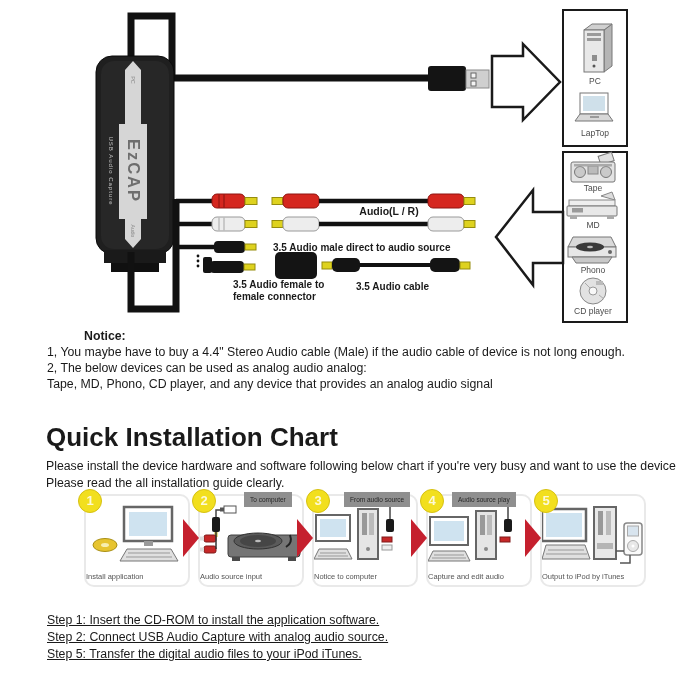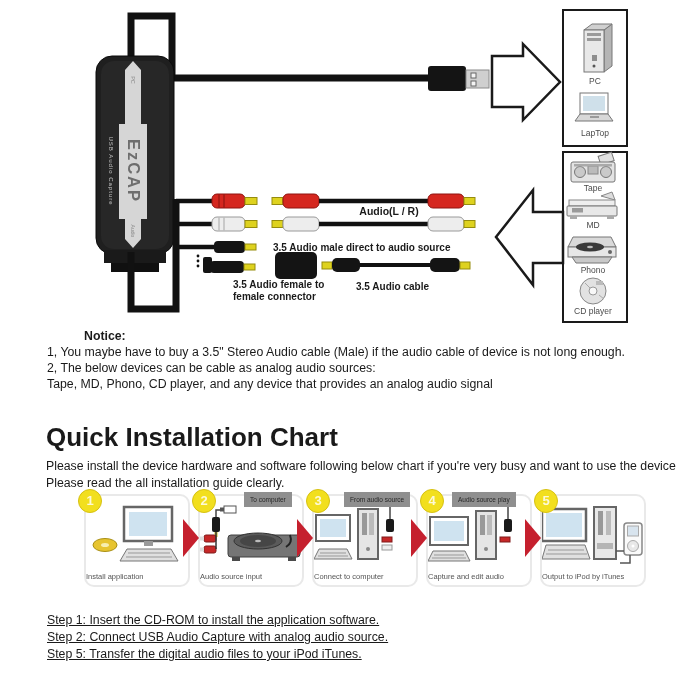--- a/index.html
+++ b/index.html
@@ -183,22 +183,22 @@
 
   <text x="389" y="215" text-anchor="middle" font-size="10.5" font-weight="bold" fill="#1a1a1a">Audio(L / R)</text>
   <text x="273" y="251" font-size="10" font-weight="bold" fill="#1a1a1a">3.5 Audio male direct to audio source</text>
   <text x="233" y="288" font-size="10" font-weight="bold" fill="#1a1a1a">3.5 Audio female to</text>
   <text x="233" y="300" font-size="10" font-weight="bold" fill="#1a1a1a">female connector</text>
   <text x="356" y="290" font-size="10" font-weight="bold" fill="#1a1a1a">3.5 Audio cable</text>
 </svg>
 
 <div class="notice">
   <div class="t">Notice:</div>
-  <div>1, You maybe have to buy a 3.5" Stereo Audio cable (Male) if the audio cable of device is not long enough.</div>
-  <div>2, The below devices can be cable as analog audio sources:</div>
+  <div>1, You maybe have to buy a 4.4" Stereo Audio cable (Male) if the audio cable of device is not long enough.</div>
+  <div>2, The below devices can be used as analog audio analog:</div>
   <div>Tape, MD, Phono, CD player, and any device that provides an analog audio signal</div>
 </div>
 
 <div class="qic">
   <h1>Quick Installation Chart</h1>
   <div class="l">Please install the device hardware and software following below chart if you're very busy and want to use the device</div>
   <div class="l">Please read the all installation guide clearly.</div>
 </div>
 
 <div class="flow">
@@ -254,21 +254,21 @@
       <path d="M6,48 h26 M4,51 h30" stroke="#999"></path>
       <rect x="44" y="4" width="20" height="50" fill="#e5e5e5" stroke="#666" stroke-width="2"></rect>
       <rect x="48" y="8" width="5" height="22" fill="#999"></rect>
       <rect x="55" y="8" width="5" height="22" fill="#bbb"></rect>
       <circle cx="54" cy="44" r="2" fill="#888"></circle>
       <path d="M76,14 L76,2" stroke="#444" stroke-width="1.5"></path>
       <rect x="72" y="14" width="8" height="13" rx="2" fill="#1a1a1a"></rect>
       <rect x="68" y="32" width="10" height="5" fill="#c62828" stroke="#801a1a"></rect>
       <rect x="68" y="40" width="10" height="5" fill="#eee" stroke="#999"></rect>
     </svg>
-    <div class="caption">Connect to computer</div>
+    <div class="caption">Notice to computer</div>
   </div>
   <div class="flow-arrow" style="left:327px"></div>
 
   <div class="panel" style="left:342px">
     <div class="badge">4</div>
     <div class="bar" style="left:24px">Audio source play</div>
     <svg class="picon" width="106" height="62" viewBox="0 0 106 62">
       <rect x="2" y="12" width="38" height="28" fill="#fff" stroke="#666" stroke-width="2"></rect>
       <rect x="6" y="16" width="30" height="20" fill="#cfe3f0"></rect>
       <polygon points="0,56 42,56 37,46 5,46" fill="#e0e0e0" stroke="#777"></polygon>

